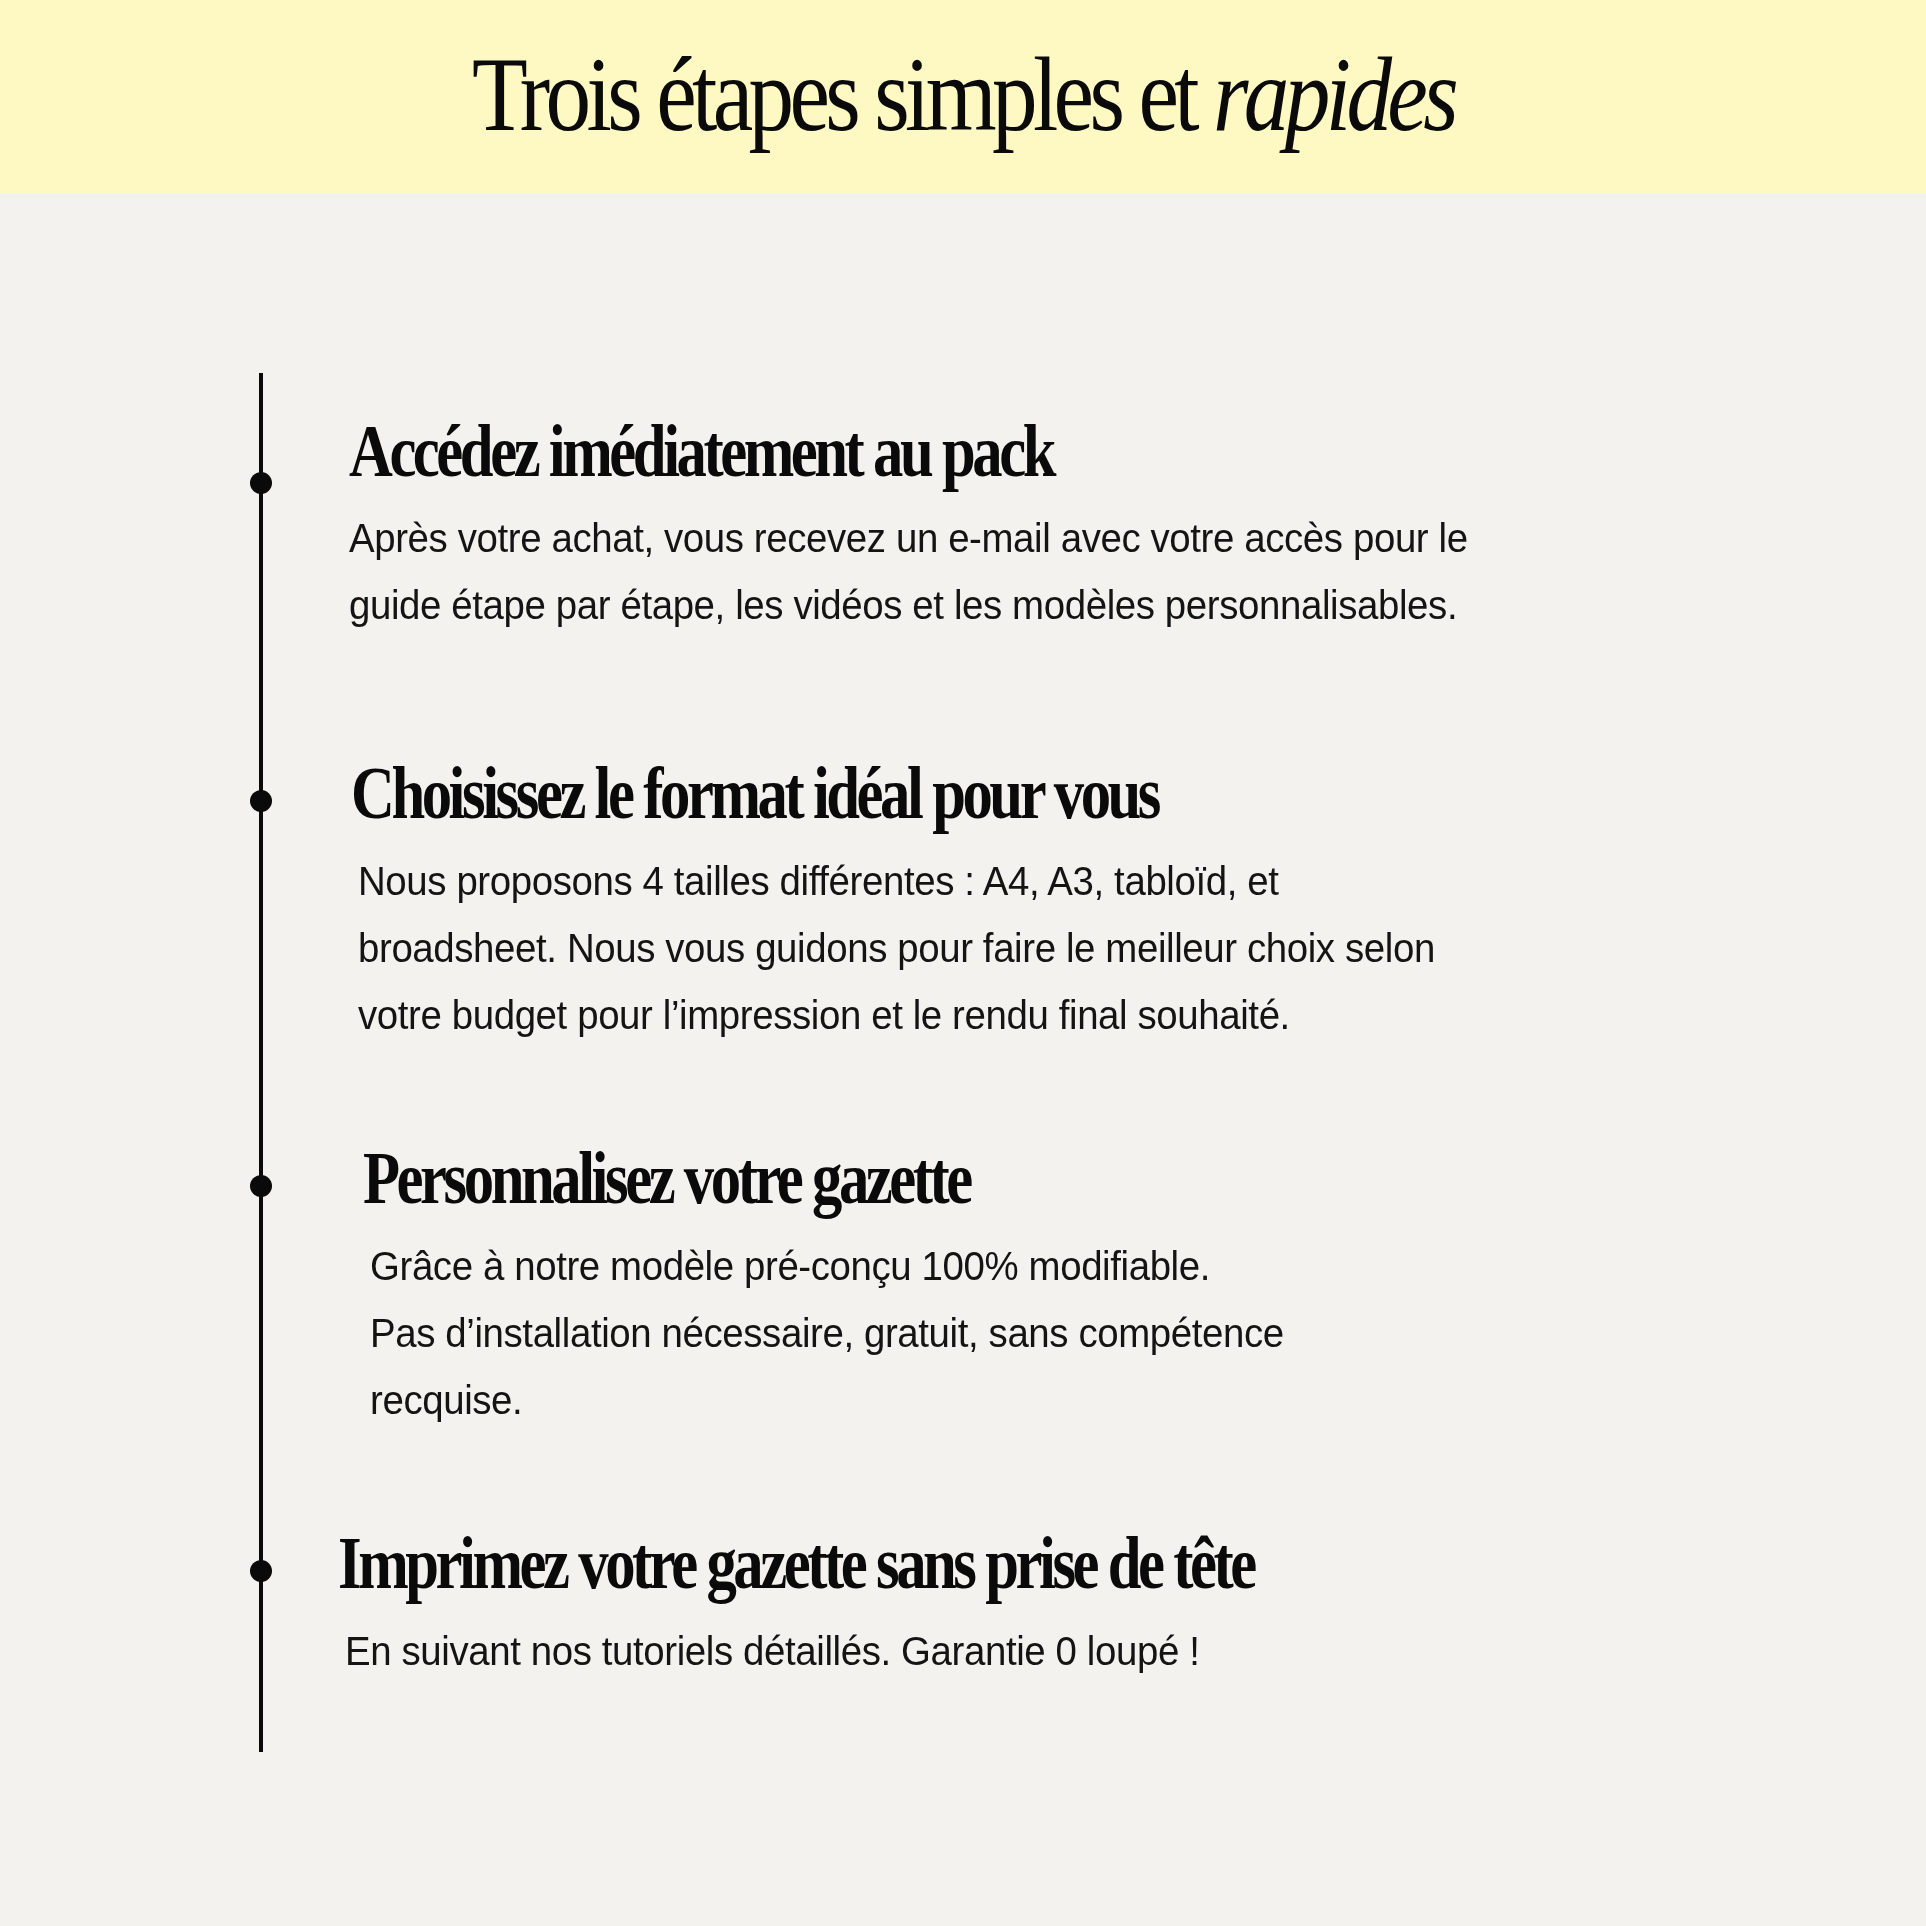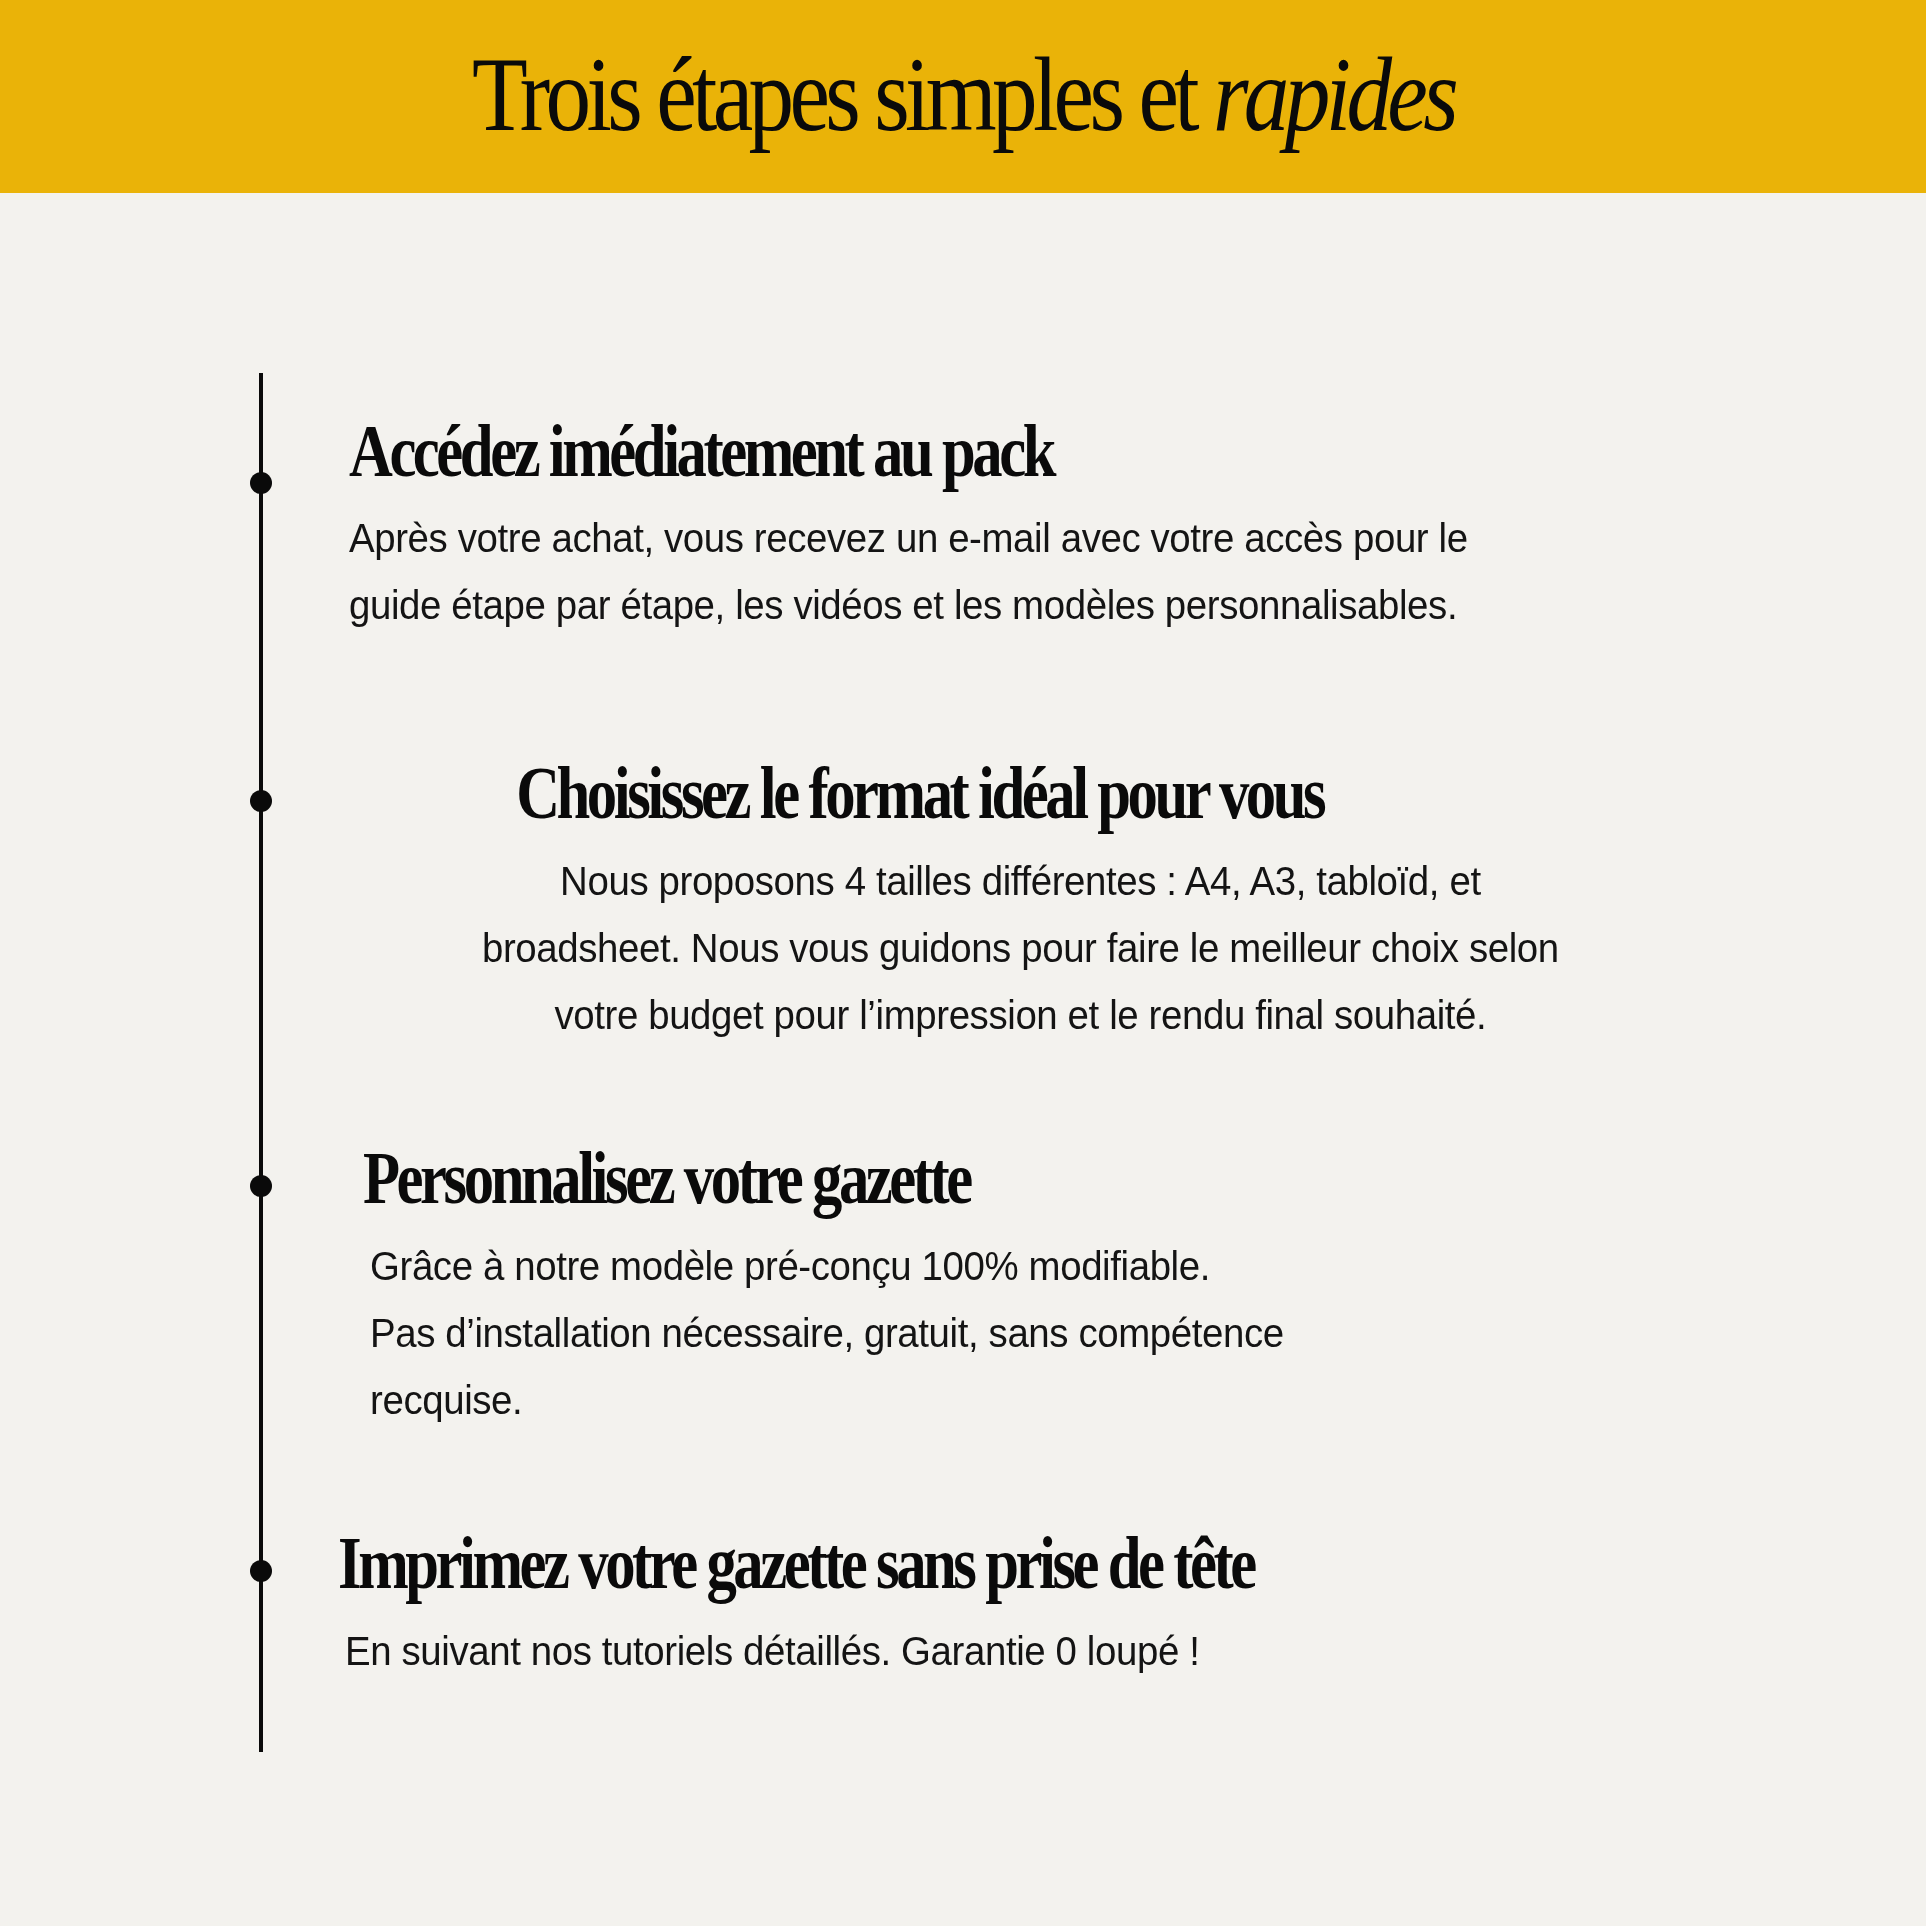--- a/index.html
+++ b/index.html
@@ -3,21 +3,21 @@
 <meta charset="utf-8">
 <style>
   html, body { margin:0; padding:0; }
   body {
     width:1926px; height:1926px; overflow:hidden;
     background:#f3f2ee; position:relative;
     font-family:"Liberation Sans", sans-serif; color:#0b0b0b;
   }
   .header {
     position:absolute; left:0; top:0; width:1926px; height:193px;
-    background:#eab308;
+    background:#fef9c3;
   }
   .title {
     position:absolute; left:0; top:29px; width:1926px; text-align:center;
     font-family:"Liberation Serif", serif; font-size:106px; line-height:131px;
     letter-spacing:-5.4px; transform:scaleX(0.86); transform-origin:center;
     white-space:nowrap; color:#0a0a0a;
   }
   .title em { font-style:italic; }
   .timeline-line {
     position:absolute; left:259px; top:373px; width:3.9px; height:1379px;
@@ -53,21 +53,21 @@
 <div class="dot" style="top:472px;"></div>
 <div class="step" style="top:409px;">
   <h2 class="step-title">Accédez imédiatement au pack</h2>
   <div class="step-body" style="margin-top:10.8px;">
     <div>Après votre achat, vous recevez un e-mail avec votre accès pour le</div>
     <div>guide étape par étape, les vidéos et les modèles personnalisables.</div>
   </div>
 </div>
 
 <div class="dot" style="top:790px;"></div>
-<div class="step" style="top:751px; left:351px;text-align:center;">
+<div class="step" style="top:751px; left:351px;">
   <h2 class="step-title">Choisissez le format idéal pour vous</h2>
   <div class="step-body" style="margin-top:12.3px; margin-left:7px;">
     <div>Nous proposons 4 tailles différentes : A4, A3, tabloïd, et</div>
     <div>broadsheet. Nous vous guidons pour faire le meilleur choix selon</div>
     <div>votre budget pour l’impression et le rendu final souhaité.</div>
   </div>
 </div>
 
 <div class="dot" style="top:1175px;"></div>
 <div class="step" style="top:1136px; left:363px;">

